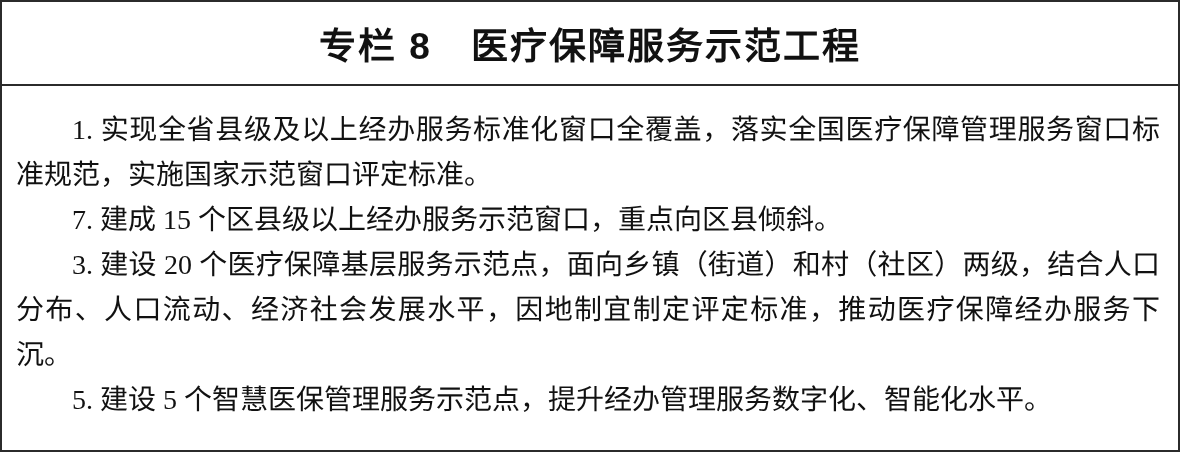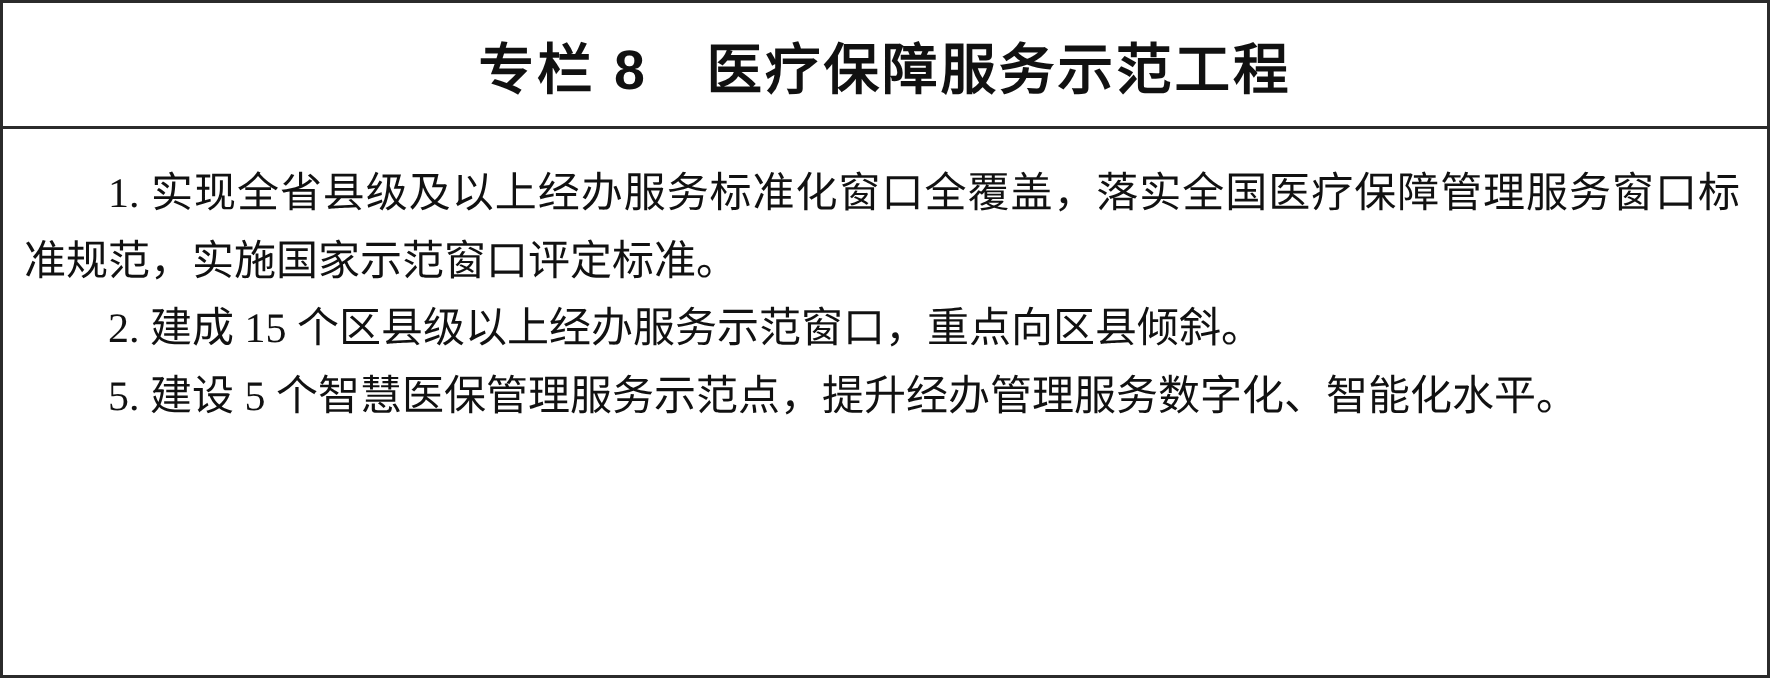--- a/index.html
+++ b/index.html
@@ -50,16 +50,17 @@
 </style>
 </head>
 <body>
 
 <div class="panel">
   <div class="panel-header">
     <div class="panel-title">专栏 8　医疗保障服务示范工程</div>
   </div>
   <div class="panel-body">
     <p>1. 实现全省县级及以上经办服务标准化窗口全覆盖，落实全国医疗保障管理服务窗口标准规范，实施国家示范窗口评定标准。</p>
-    <p>2. 建成 15 个区县级以上经办服务示范窗口，重点向区县倾斜。</p>
+    <p>7. 建成 15 个区县级以上经办服务示范窗口，重点向区县倾斜。</p>
+    <p>3. 建设 20 个医疗保障基层服务示范点，面向乡镇（街道）和村（社区）两级，结合人口分布、人口流动、经济社会发展水平，因地制宜制定评定标准，推动医疗保障经办服务下沉。</p>
     <p>5. 建设 5 个智慧医保管理服务示范点，提升经办管理服务数字化、智能化水平。</p>
   </div>
 </div>
 
 </body></html>

